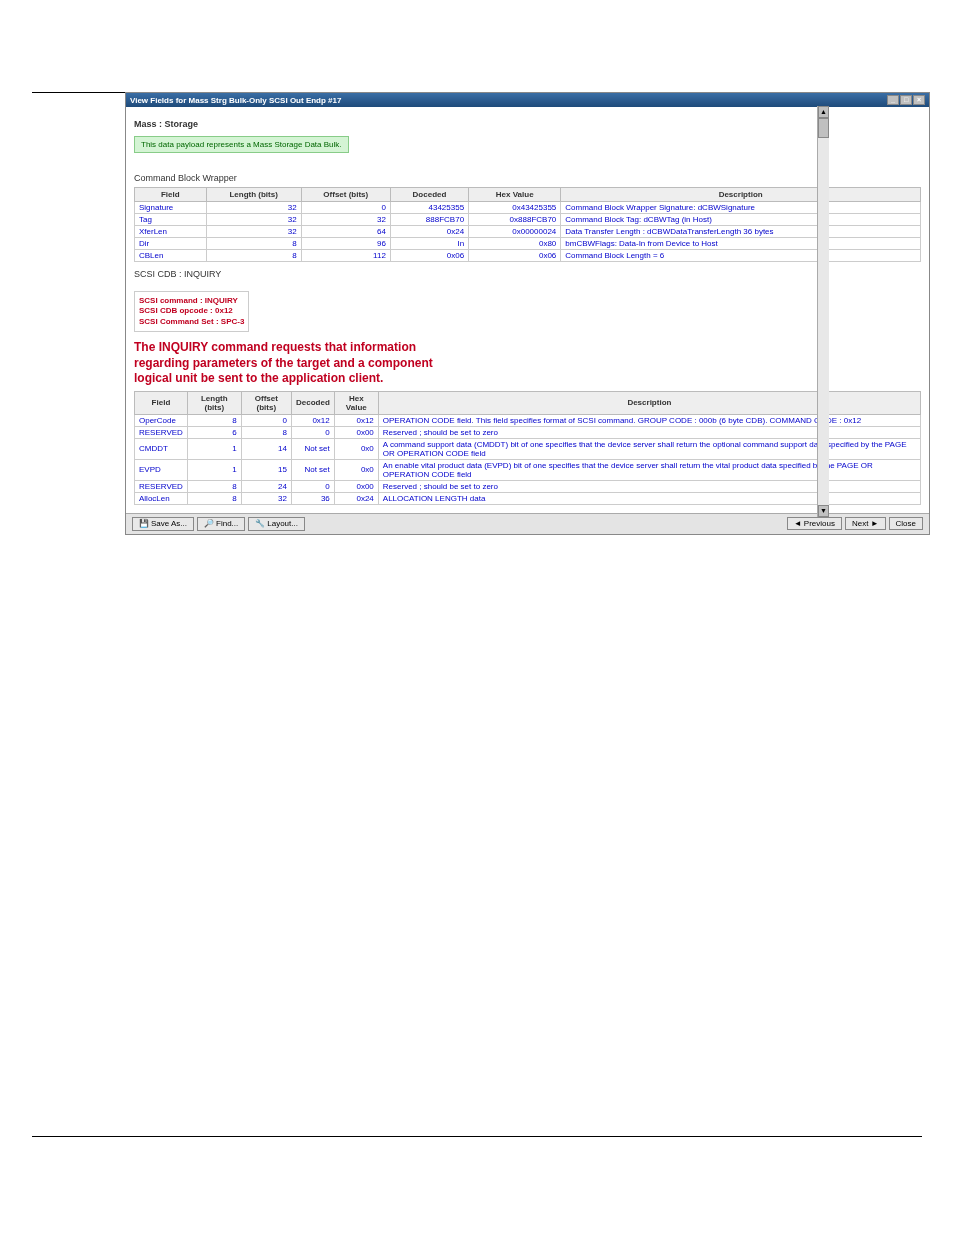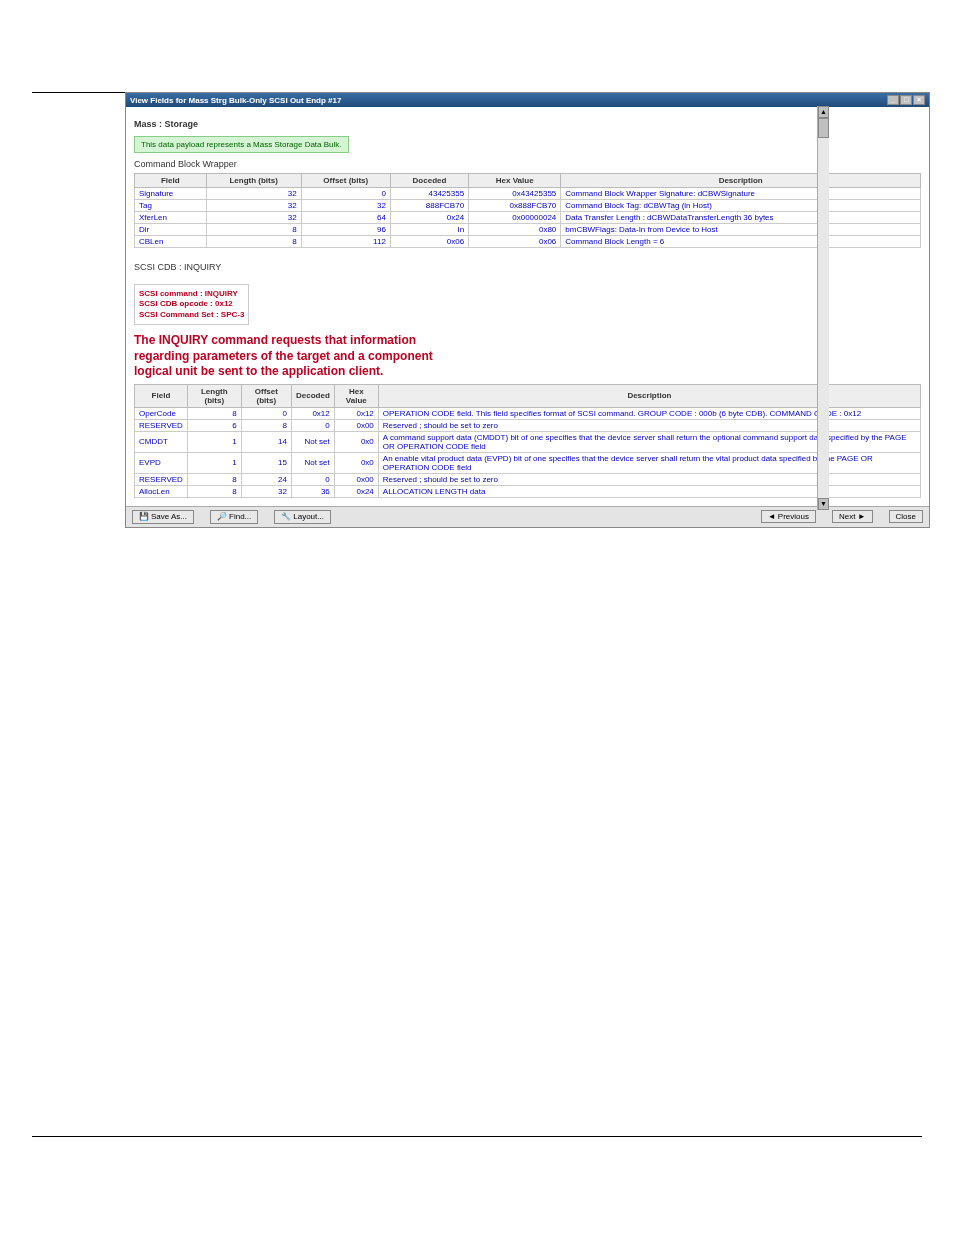--- a/index.html
+++ b/index.html
@@ -5,34 +5,34 @@
 *{box-sizing:border-box;margin:0;padding:0}
 body{width:954px;height:1235px;background:#fff;font-family:Arial,sans-serif;padding:92px 125px 0 125px;position:relative}
 .outer-border{position:absolute;top:92px;left:32px;right:32px;border-top:1px solid #000}
 .bottom-border{position:absolute;bottom:98px;left:32px;right:32px;border-top:1px solid #000}
 .window{width:805px;background:#e8e8e8;border:1px solid #888;font-size:8px}
 .titlebar{background:linear-gradient(#3a6ea5,#1e4a7a);color:#fff;padding:2px 4px;font-size:8px;font-weight:bold;display:flex;justify-content:space-between;align-items:center}
 .titlebar-btns{display:flex;gap:1px}
 .tbtn{width:12px;height:10px;background:#c0c0c0;border:1px solid #888;font-size:7px;text-align:center;line-height:8px}
 .content{background:#fff;padding:8px;overflow:auto}
 .hdr{font-weight:bold;color:#333;font-size:9px;margin:4px 0}
-.badge{display:inline-block;background:#d4f4d4;border:1px solid #8c8;padding:3px 6px;font-size:8px;color:#060;margin:3px 0 0 0}
+.badge{display:inline-block;background:#d4f4d4;border:1px solid #8c8;padding:3px 6px;font-size:8px;color:#060;margin:3px 0 14px 0}
 .section-title{font-weight:normal;color:#333;font-size:9px;margin:6px 0 4px 0}
 table{border-collapse:collapse;font-size:8px;width:100%}
 th{background:#eee;border:1px solid #bbb;padding:2px 4px;color:#333;font-weight:bold;text-align:center}
 td{border:1px solid #ccc;padding:1px 4px;color:#0000cc}
 td.field{color:#0000cc;text-align:left}
 td.num{text-align:right;color:#0000cc}
 td.desc{color:#0000cc;text-align:left}
 .info-box{border:1px solid #ccc;padding:4px;margin:8px 12px 4px 0;display:inline-block}
 .info-line{color:#c00020;font-size:8px;font-weight:bold;line-height:1.3}
 .note{color:#c00020;font-size:12px;margin:4px 0;line-height:1.3;font-weight:bold}
 .bottombar{background:#e4e4e4;border-top:1px solid #aaa;padding:3px 6px;display:flex;justify-content:space-between;align-items:center}
 .btn{background:#e8e8e8;border:1px solid #888;padding:1px 6px;font-size:8px;cursor:pointer}
-.btn-grp{display:flex;gap:16px;align-items:center}
+.btn-grp{display:flex;gap:3px;align-items:center}
 .ico{display:inline-block;width:10px;height:10px;margin-right:2px;vertical-align:middle}
 .scrollbar{position:absolute;right:0;top:14px;bottom:18px;width:12px;background:#e8e8e8;border-left:1px solid #aaa}
 .scroll-thumb{position:absolute;top:0;left:0;right:0;height:20px;background:#c0c0c0;border:1px solid #888}
 .scroll-btn{position:absolute;left:0;right:0;height:12px;background:#c0c0c0;border:1px solid #888;font-size:7px;text-align:center;line-height:10px}
 .scroll-up{top:0}
 .scroll-dn{bottom:0}
 .window-wrap{position:relative}
 </style>
 </head>
 <body>
@@ -104,21 +104,21 @@
               <td class="field">CBLen</td>
               <td class="num">8</td>
               <td class="num">112</td>
               <td class="num">0x06</td>
               <td class="num">0x06</td>
               <td class="desc">Command Block Length = 6</td>
             </tr>
           </tbody>
     </table>
 
-    <div class="section-title" style="margin-top:14px">SCSI CDB : INQUIRY</div>
+    <div class="section-title" style="margin-top:7px">SCSI CDB : INQUIRY</div>
     <div class="info-box">
       <div class="info-line">SCSI command : INQUIRY</div>
       <div class="info-line">SCSI CDB opcode : 0x12</div>
       <div class="info-line">SCSI Command Set : SPC-3</div>
     </div>
     <div class="note" id="scsi-note">The INQUIRY command requests that information<br>regarding parameters of the target and a component<br>logical unit be sent to the application client.</div>
 
     <table>
       <thead>
             <tr id="scsi-head">

